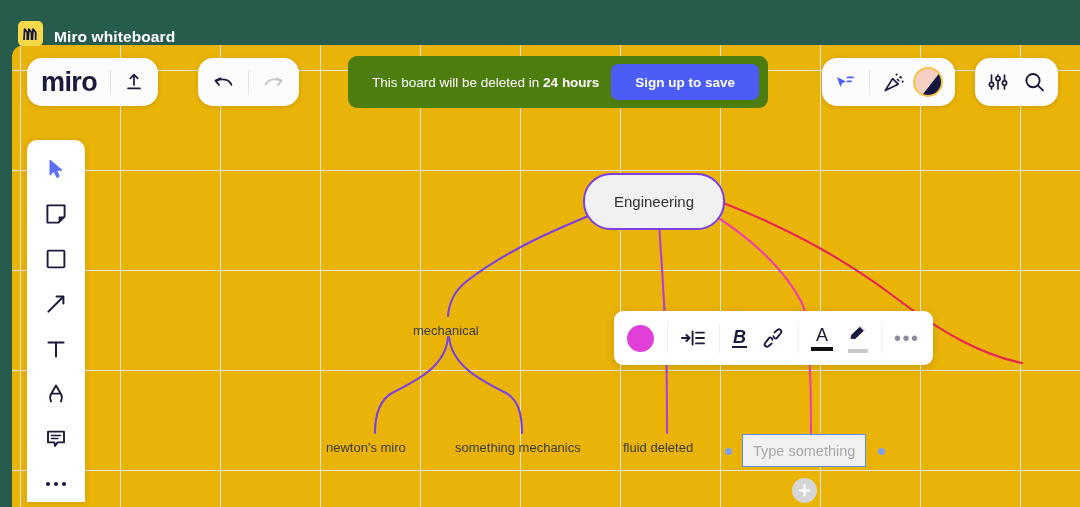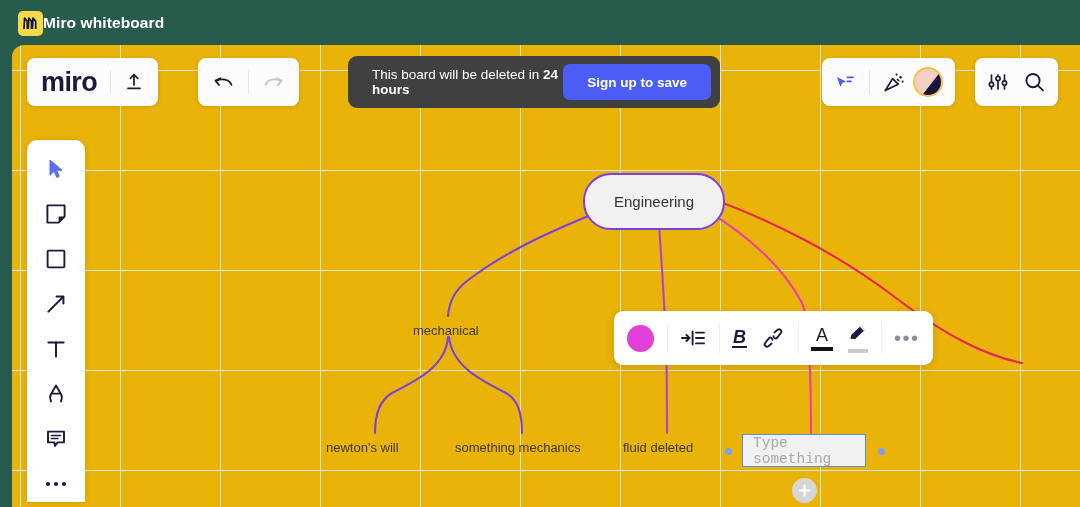--- a/index.html
+++ b/index.html
@@ -6,21 +6,21 @@
   html, body {
     width: 1080px; height: 507px;
     overflow: hidden;
     font-family: "Liberation Sans", sans-serif;
   }
   body { background: #275c4c; position: relative; }
 
   
   #titlebar {
     position: absolute; left: 0; top: 0; width: 1080px; height: 46px;
-    display: flex; align-items: center; 
+    display: flex; align-items: flex-end; gap: 11px;
     padding-left: 18px;
     z-index: 60;
   }
   #miro-app-icon {
     width: 25px; height: 25px; border-radius: 5px;
     background: #f5d94b;
     display: flex; align-items: center; justify-content: center;
     flex: none;
   }
   #titlebar .ttl {
@@ -77,35 +77,35 @@
   #dot-input { left: 866px; top: 403px; }
 
   #node-input {
     position: absolute; left: 730px; top: 389px;
     width: 124px; height: 33px;
     border: 1.6px solid #5b8df0;
     background: #f1f1f1;
     display: flex; align-items: center;
     padding-left: 10px;
   }
-  #node-input .ph { color: #a8a8a8; font-size: 14.5px; font-family: Liberation Mono, monospace; }
+  #node-input .ph { color: #a8a8a8; font-size: 14.5px; }
 
   #add-node-button {
     position: absolute; left: 780px; top: 433px;
     width: 25px; height: 25px; border-radius: 50%;
     background: #d6d6d6;
     display: flex; align-items: center; justify-content: center;
   }
   #add-node-button svg { display: block; }
 
   
   .panel {
     position: absolute;
     background: #fcfcfd;
-    border-radius: 8px;
+    border-radius: 15px;
     box-shadow: 0 1px 5px rgba(30,30,60,.14);
     display: flex; align-items: center;
     z-index: 30;
   }
   #panel-logo  { left: 27px;  top: 58px; height: 48px; padding: 0 14px; gap: 0; }
   #miro-wordmark { font-size: 27px; font-weight: bold; color: #1a1a3d; letter-spacing: -.6px; }
   .vdiv { width: 1px; height: 24px; background: #e3e3ea; margin: 0 13px; }
   #panel-history { left: 198px; top: 58px; height: 48px; padding: 0 15px; }
   #panel-right   { left: 822px; top: 58px; height: 48px; padding: 0 12px; gap: 0; }
   #panel-far-right { left: 975px; top: 58px; height: 48px; padding: 0 12px; gap: 14px; }
@@ -121,22 +121,22 @@
   }
   #avatar::after {
     content: ""; position: absolute; inset: 0;
     background: #161640;
     clip-path: polygon(100% 0, 100% 100%, 28% 100%, 100% 8%);
   }
 
   
   #banner {
     position: absolute; left: 348px; top: 56px;
-    width: 372px; height: 52px;
-    background: #404040; border-radius: 9px;
+    width: 420px; height: 52px;
+    background: #4d7c0f; border-radius: 9px;
     display: flex; align-items: center;
     padding: 0 9px 0 24px;
     z-index: 40;
   }
   #banner-text { color: #ffffff; font-size: 13.5px; flex: 1; }
   #banner-text b { font-weight: bold; }
   #signup-button {
     background: #4b5df5; color: #fff;
     font-size: 13.5px; font-weight: bold;
     border: none; border-radius: 7px;
@@ -224,21 +224,21 @@
   </svg>
 
   <div class="node" id="node-root">
     <span>Engineering</span>
   </div>
 
   <div class="node" id="node-mechanical">
     <span>mechanical</span>
   </div>
   <div class="node" id="node-newton">
-    <span>newton's will</span>
+    <span>newton's miro</span>
   </div>
   <div class="node" id="node-fracture">
     <span>something mechanics</span>
   </div>
   <div class="node" id="node-fluid">
     <span>fluid deleted</span>
   </div>
 
   <div class="node-dot" id="dot-fluid"></div>
 

